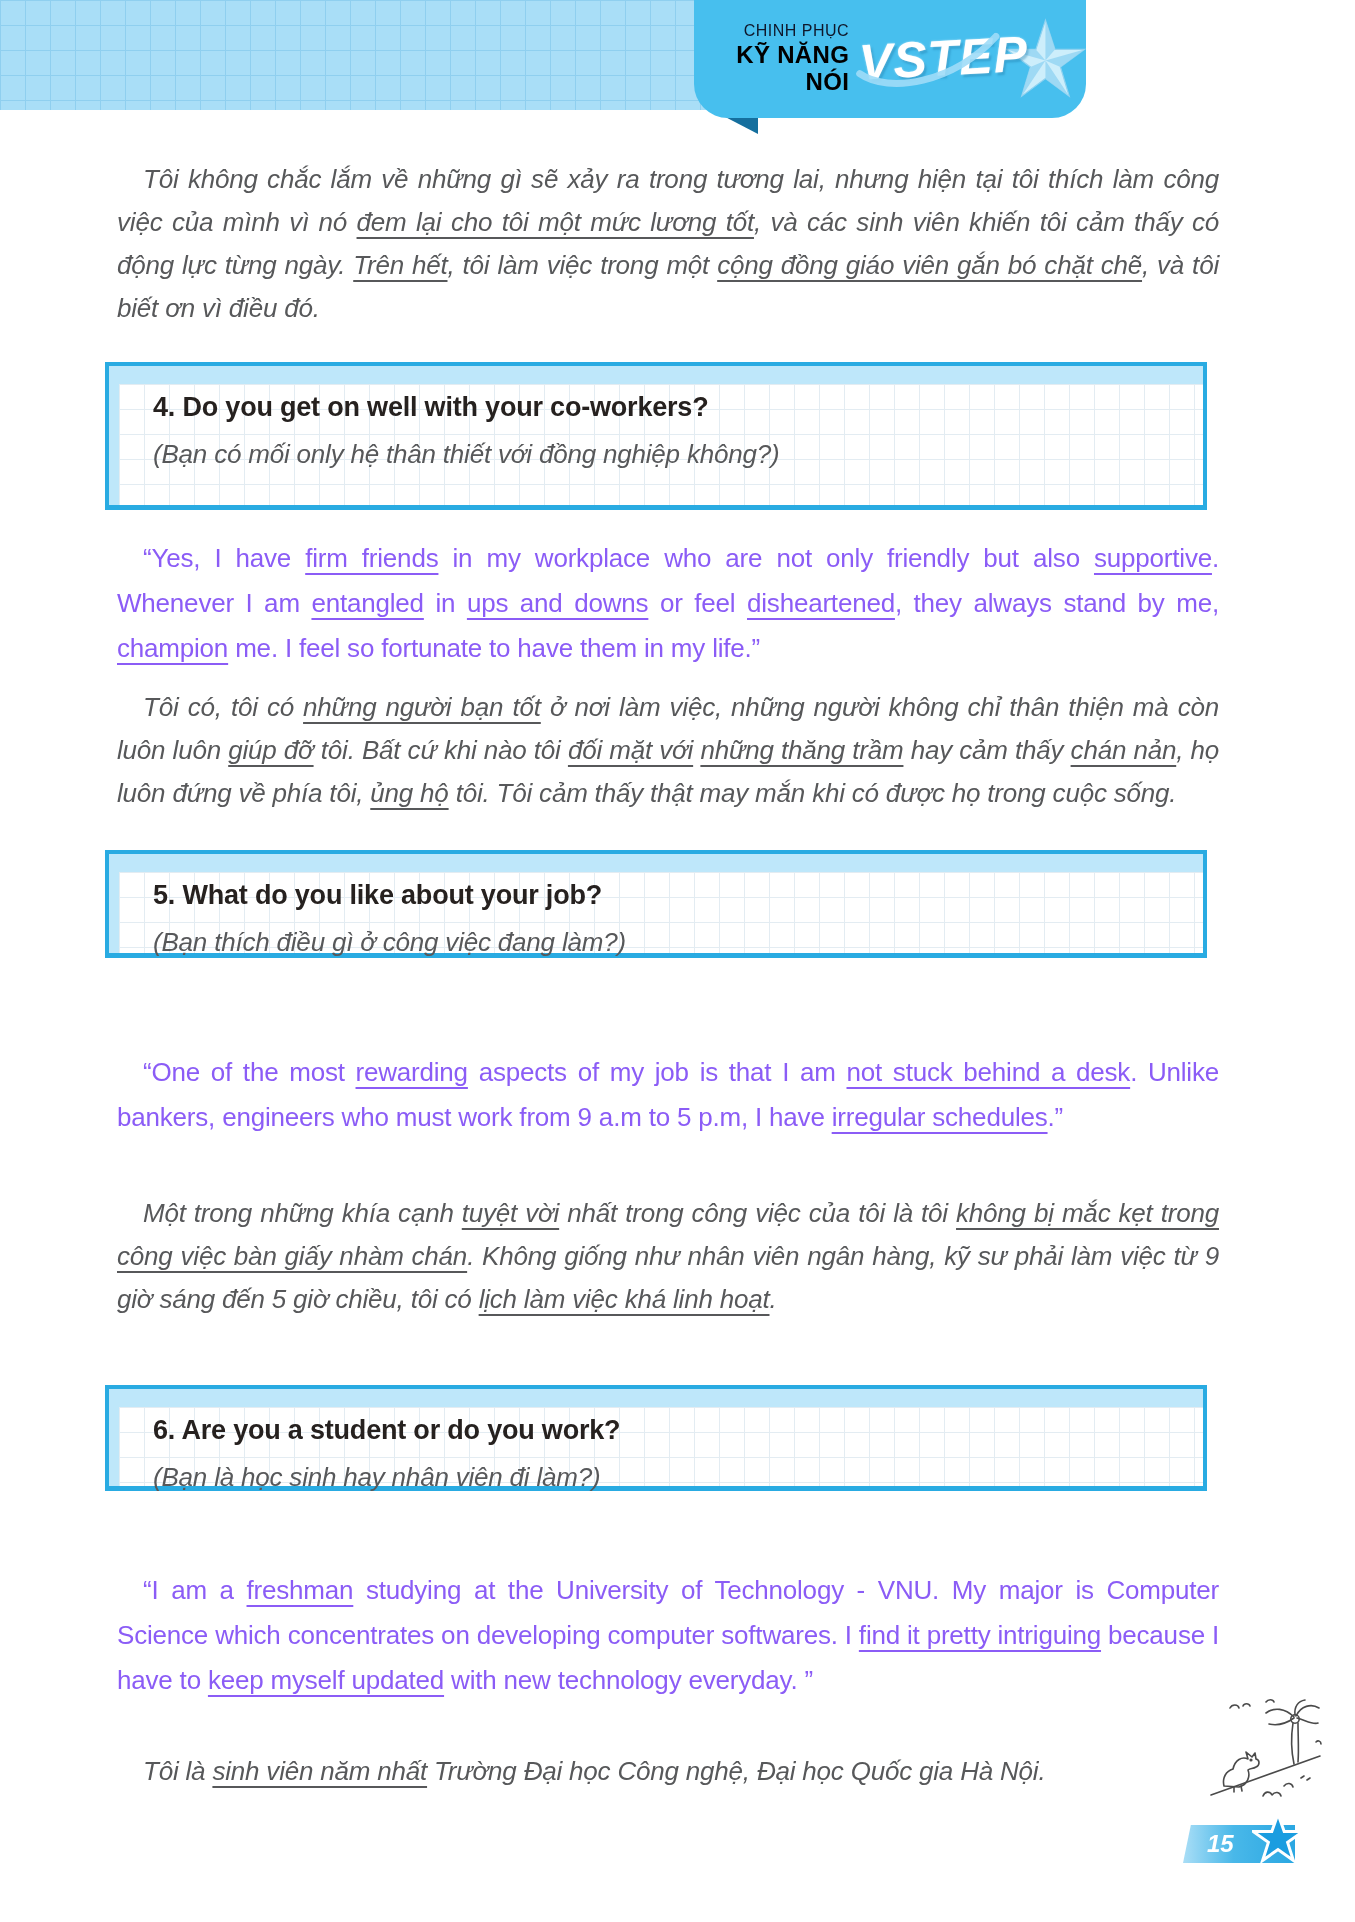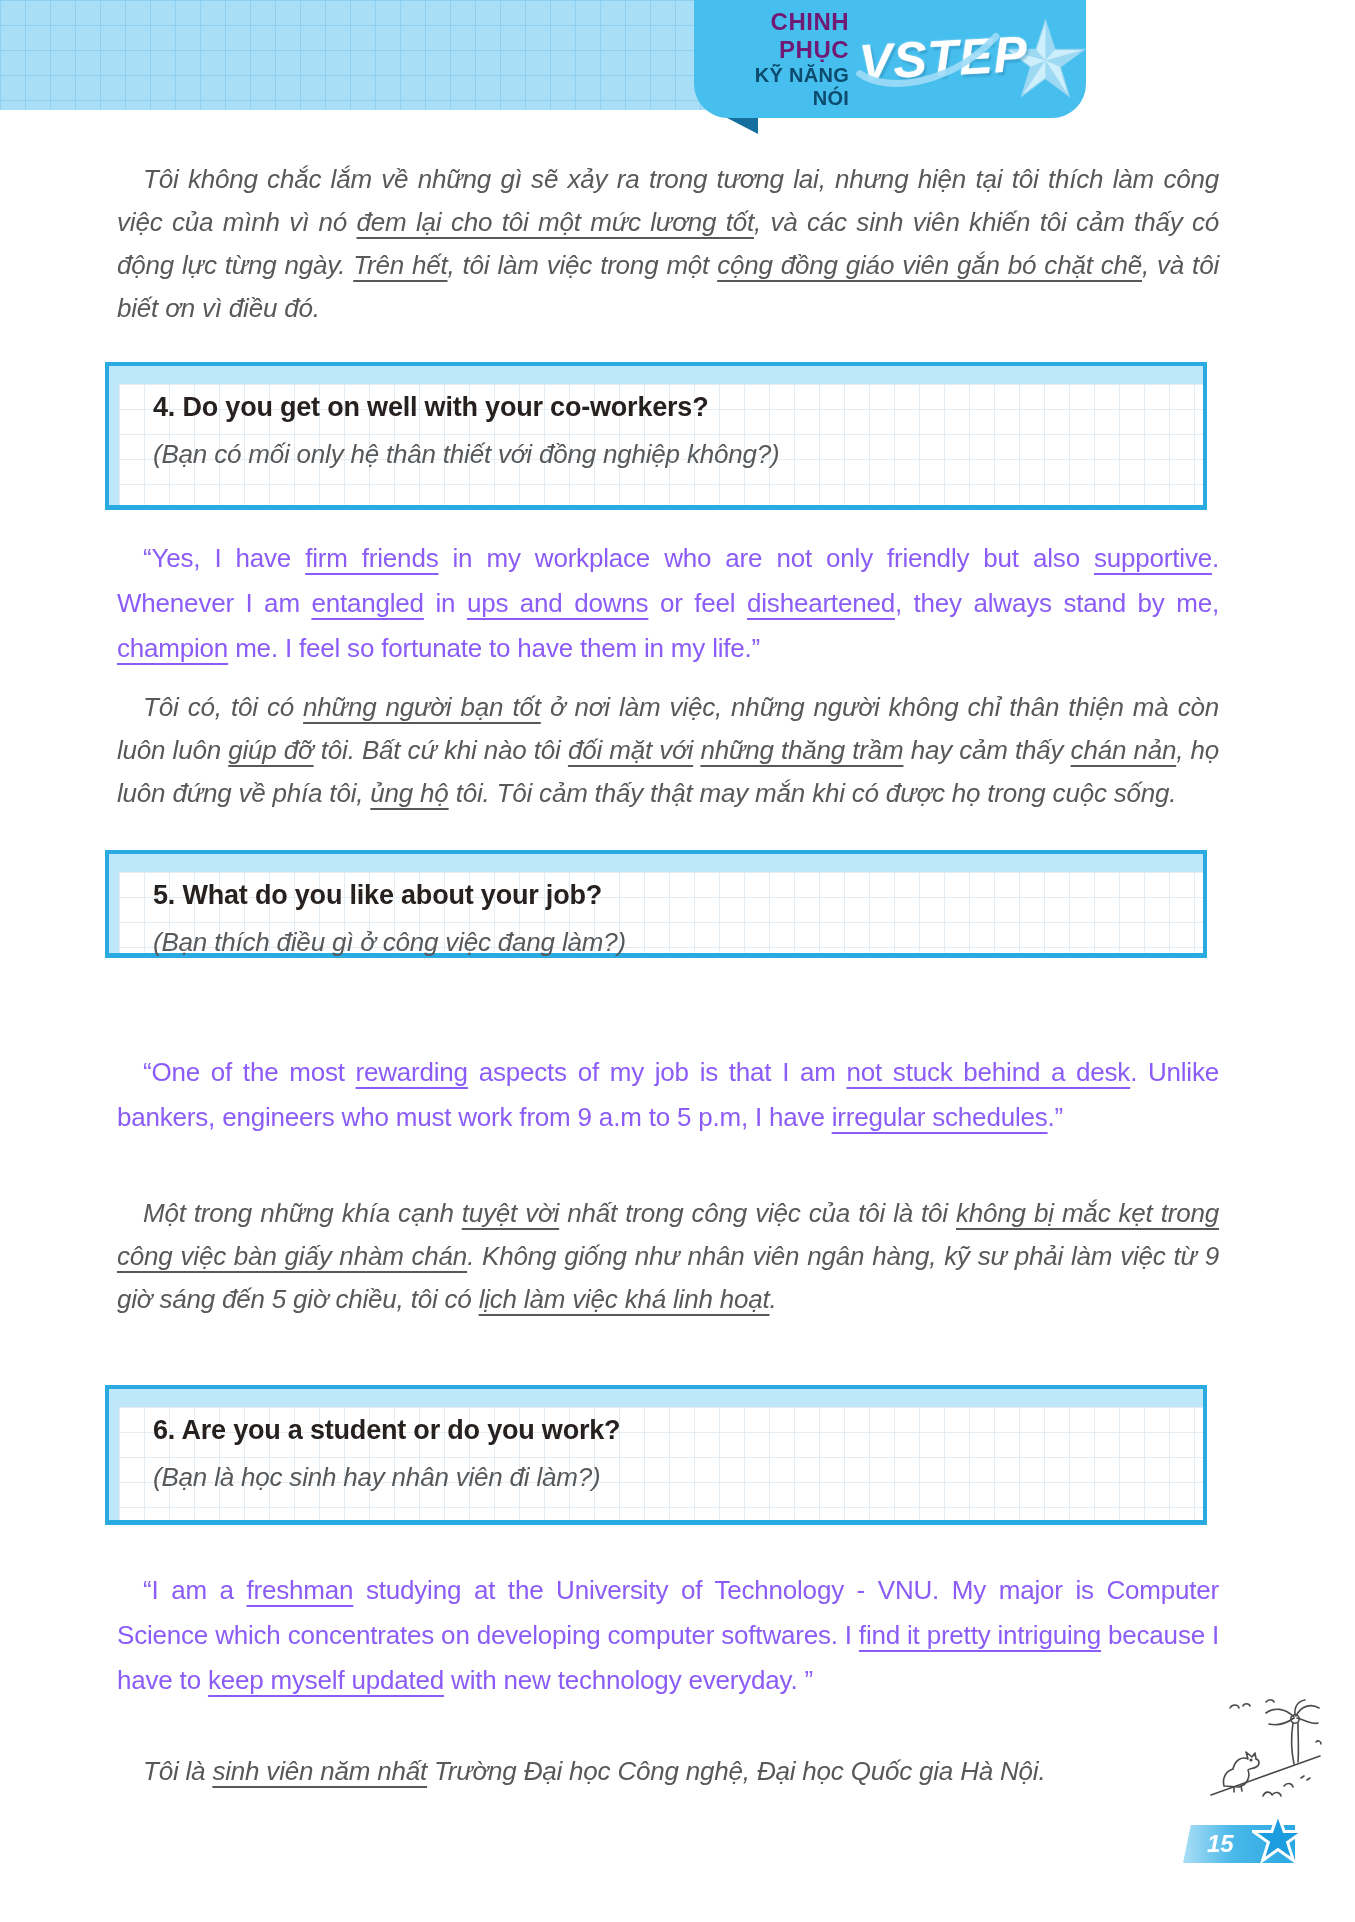--- a/index.html
+++ b/index.html
@@ -24,22 +24,22 @@
     background:#156f9e;
     clip-path:polygon(0 0,100% 0,100% 100%);
   }
   .header-tab{
     position:absolute;left:694px;top:0;width:392px;height:118px;
     background:#47bfee;border-radius:0 0 34px 34px;
     display:flex;align-items:center;z-index:2;
     padding:0;box-sizing:border-box;
   }
   .kicker{width:148px;margin-left:40px;text-align:right;line-height:1.15;}
-  .kicker-l1{font-size:24px;font-weight:700;color:#701a75;letter-spacing:.5px;}
-  .kicker-l2{font-size:20px;font-weight:700;color:#0c4a6e;letter-spacing:.3px;}
+  .kicker-l1{font-size:16px;font-weight:400;color:#0f172a;letter-spacing:.5px;}
+  .kicker-l2{font-size:24px;font-weight:700;color:#000000;letter-spacing:.3px;}
   .vstep-logo{
     position:relative;margin-left:10px;width:140px;text-align:center;
     font-size:50px;font-weight:700;font-style:italic;color:#ffffff;
     letter-spacing:1px;transform:rotate(-3deg);
     text-shadow:2px 3px 2px rgba(23,116,162,.35), 0 0 2px #bfe9fb;
   }
   .vstep-logo svg{position:absolute;left:-6px;top:6px;width:150px;height:56px;pointer-events:none;}
   .origami-star{margin-left:6px;}
 
   
@@ -134,21 +134,21 @@
     <div class="qbox-grid"></div>
     <div class="qbox-content">
       <h3 class="q-title">5. What do you like about your job?</h3>
       <p class="q-sub">(Bạn thích điều gì ở công việc đang làm?)</p>
     </div>
   </section>
 
   <p class="para en" style="top:1038px"><span>“One of the most </span><span class="u">rewarding</span><span> aspects of my job is that I am </span><span class="u">not stuck behind a desk</span><span>. Unlike bankers, engineers who must work from 9 a.m to 5 p.m, I have </span><span class="u">irregular schedules</span><span>.”</span></p>
   <p class="para vi" style="top:1180px"><span>Một trong những khía cạnh </span><span class="u">tuyệt vời</span><span> nhất trong công việc của tôi là tôi </span><span class="u">không bị mắc kẹt trong công việc bàn giấy nhàm chán</span><span>. Không giống như nhân viên ngân hàng, kỹ sư phải làm việc từ 9 giờ sáng đến 5 giờ chiều, tôi có </span><span class="u">lịch làm việc khá linh hoạt</span><span>.</span></p>
 
-  <section class="qbox" style="top:1385px;height:140px">
+  <section class="qbox" style="top:1385px;height:106px">
     <div class="qbox-topstrip"></div>
     <div class="qbox-leftstrip"></div>
     <div class="qbox-grid"></div>
     <div class="qbox-content">
       <h3 class="q-title">6. Are you a student or do you work?</h3>
       <p class="q-sub">(Bạn là học sinh hay nhân viên đi làm?)</p>
     </div>
   </section>
 
   <p class="para en" style="top:1556px"><span>“I am a </span><span class="u">freshman</span><span> studying at the University of Technology - VNU. My major is Computer Science which concentrates on developing computer softwares. I </span><span class="u">find it pretty intriguing</span><span> because I have to </span><span class="u">keep myself updated</span><span> with new technology everyday. ”</span></p>

